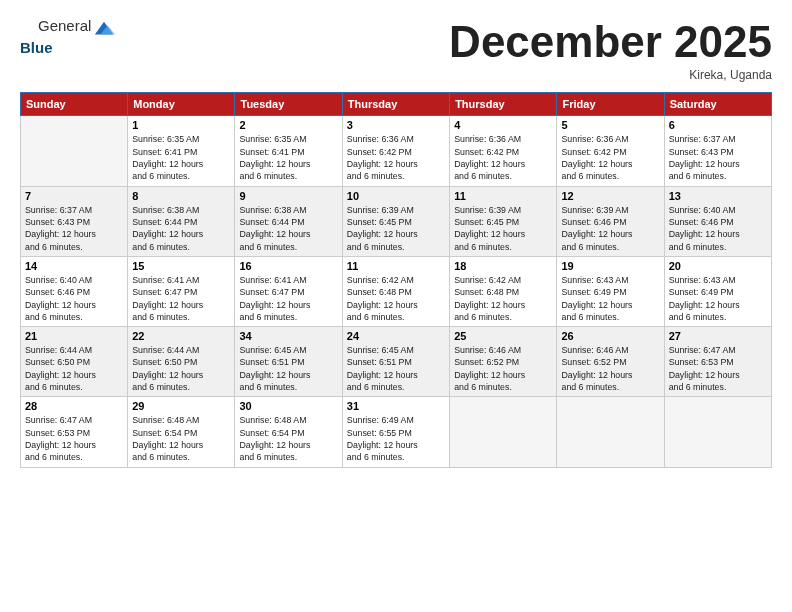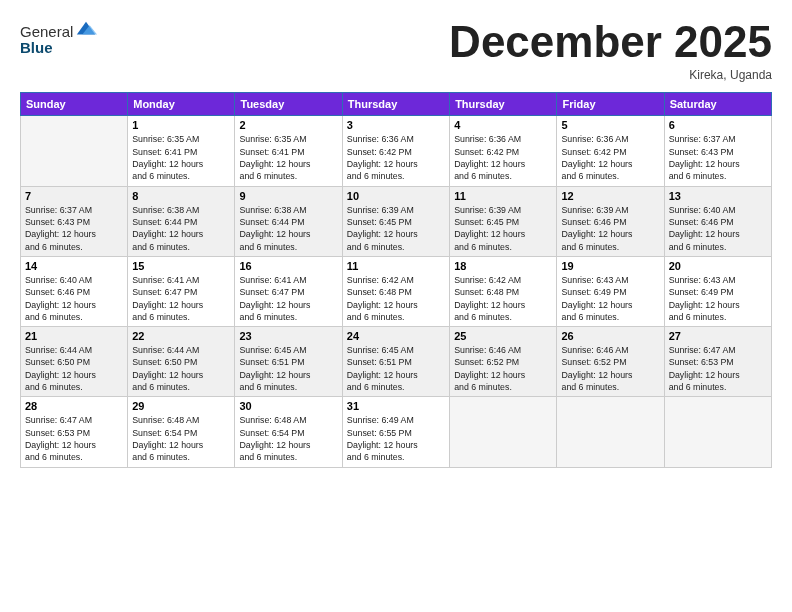--- a/index.html
+++ b/index.html
@@ -57,21 +57,21 @@
       font-size: 12px;
       color: #444;
       margin-top: 2px;
     }
     .calendar {
       width: 100%;
       border-collapse: collapse;
       font-size: 9.5px;
     }
     .calendar th {
-      background: #6d28d9;
+      background: #b91c1c;
       color: #fff;
       text-align: left;
       padding: 5px 5px;
       font-size: 11px;
       font-weight: bold;
       border: 1px solid #2e6db4;
     }
     .calendar td {
       border: 1px solid #ccc;
       vertical-align: top;
@@ -98,21 +98,21 @@
       background: #f0f0f0;
     }
   </style>
 </head>
 <body>
 
 <div class="page">
   <div class="header">
     <div class="logo">
       <div style="display:flex;flex-direction:column;align-items:flex-start;">
-        <div style="display:flex;align-items:flex-end;">
+        <div style="display:flex;align-items:flex-start;margin-left:18px;">
           <span class="logo-text logo-general">General</span>
           <svg class="logo-icon" viewBox="0 0 24 24">
             <polygon points="2,18 12,4 22,18" fill="#1a6bbf"></polygon>
             <polygon points="8,18 16,8 24,18" fill="#5aabf0" opacity="0.7"></polygon>
           </svg>
         </div>
         <span class="logo-text logo-blue">Blue</span>
       </div>
     </div>
     <div class="title-area">
@@ -290,21 +290,21 @@
 and 6 minutes.</div>
           </td>
           <td>
             <span class="day-num">22</span>
             <div class="day-info" style="white-space: pre-line;">Sunrise: 6:44 AM
 Sunset: 6:50 PM
 Daylight: 12 hours
 and 6 minutes.</div>
           </td>
           <td>
-            <span class="day-num">23</span>
+            <span class="day-num">34</span>
             <div class="day-info" style="white-space: pre-line;">Sunrise: 6:45 AM
 Sunset: 6:51 PM
 Daylight: 12 hours
 and 6 minutes.</div>
           </td>
           <td>
             <span class="day-num">24</span>
             <div class="day-info" style="white-space: pre-line;">Sunrise: 6:45 AM
 Sunset: 6:51 PM
 Daylight: 12 hours

